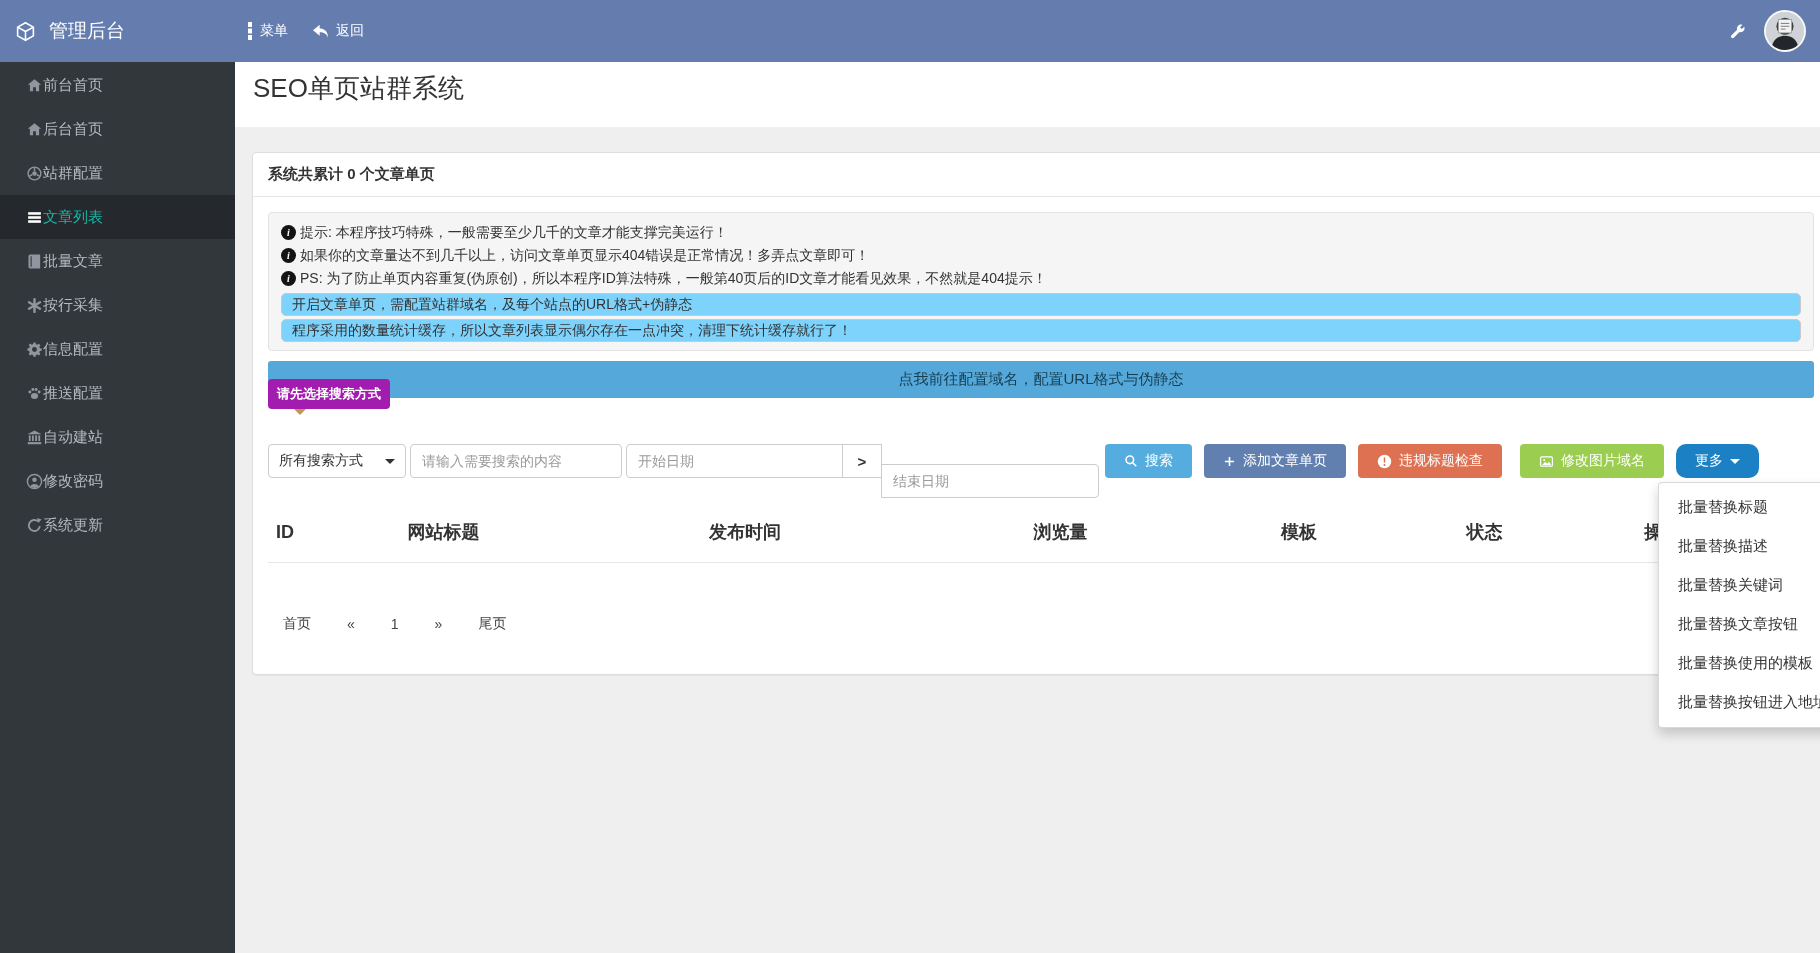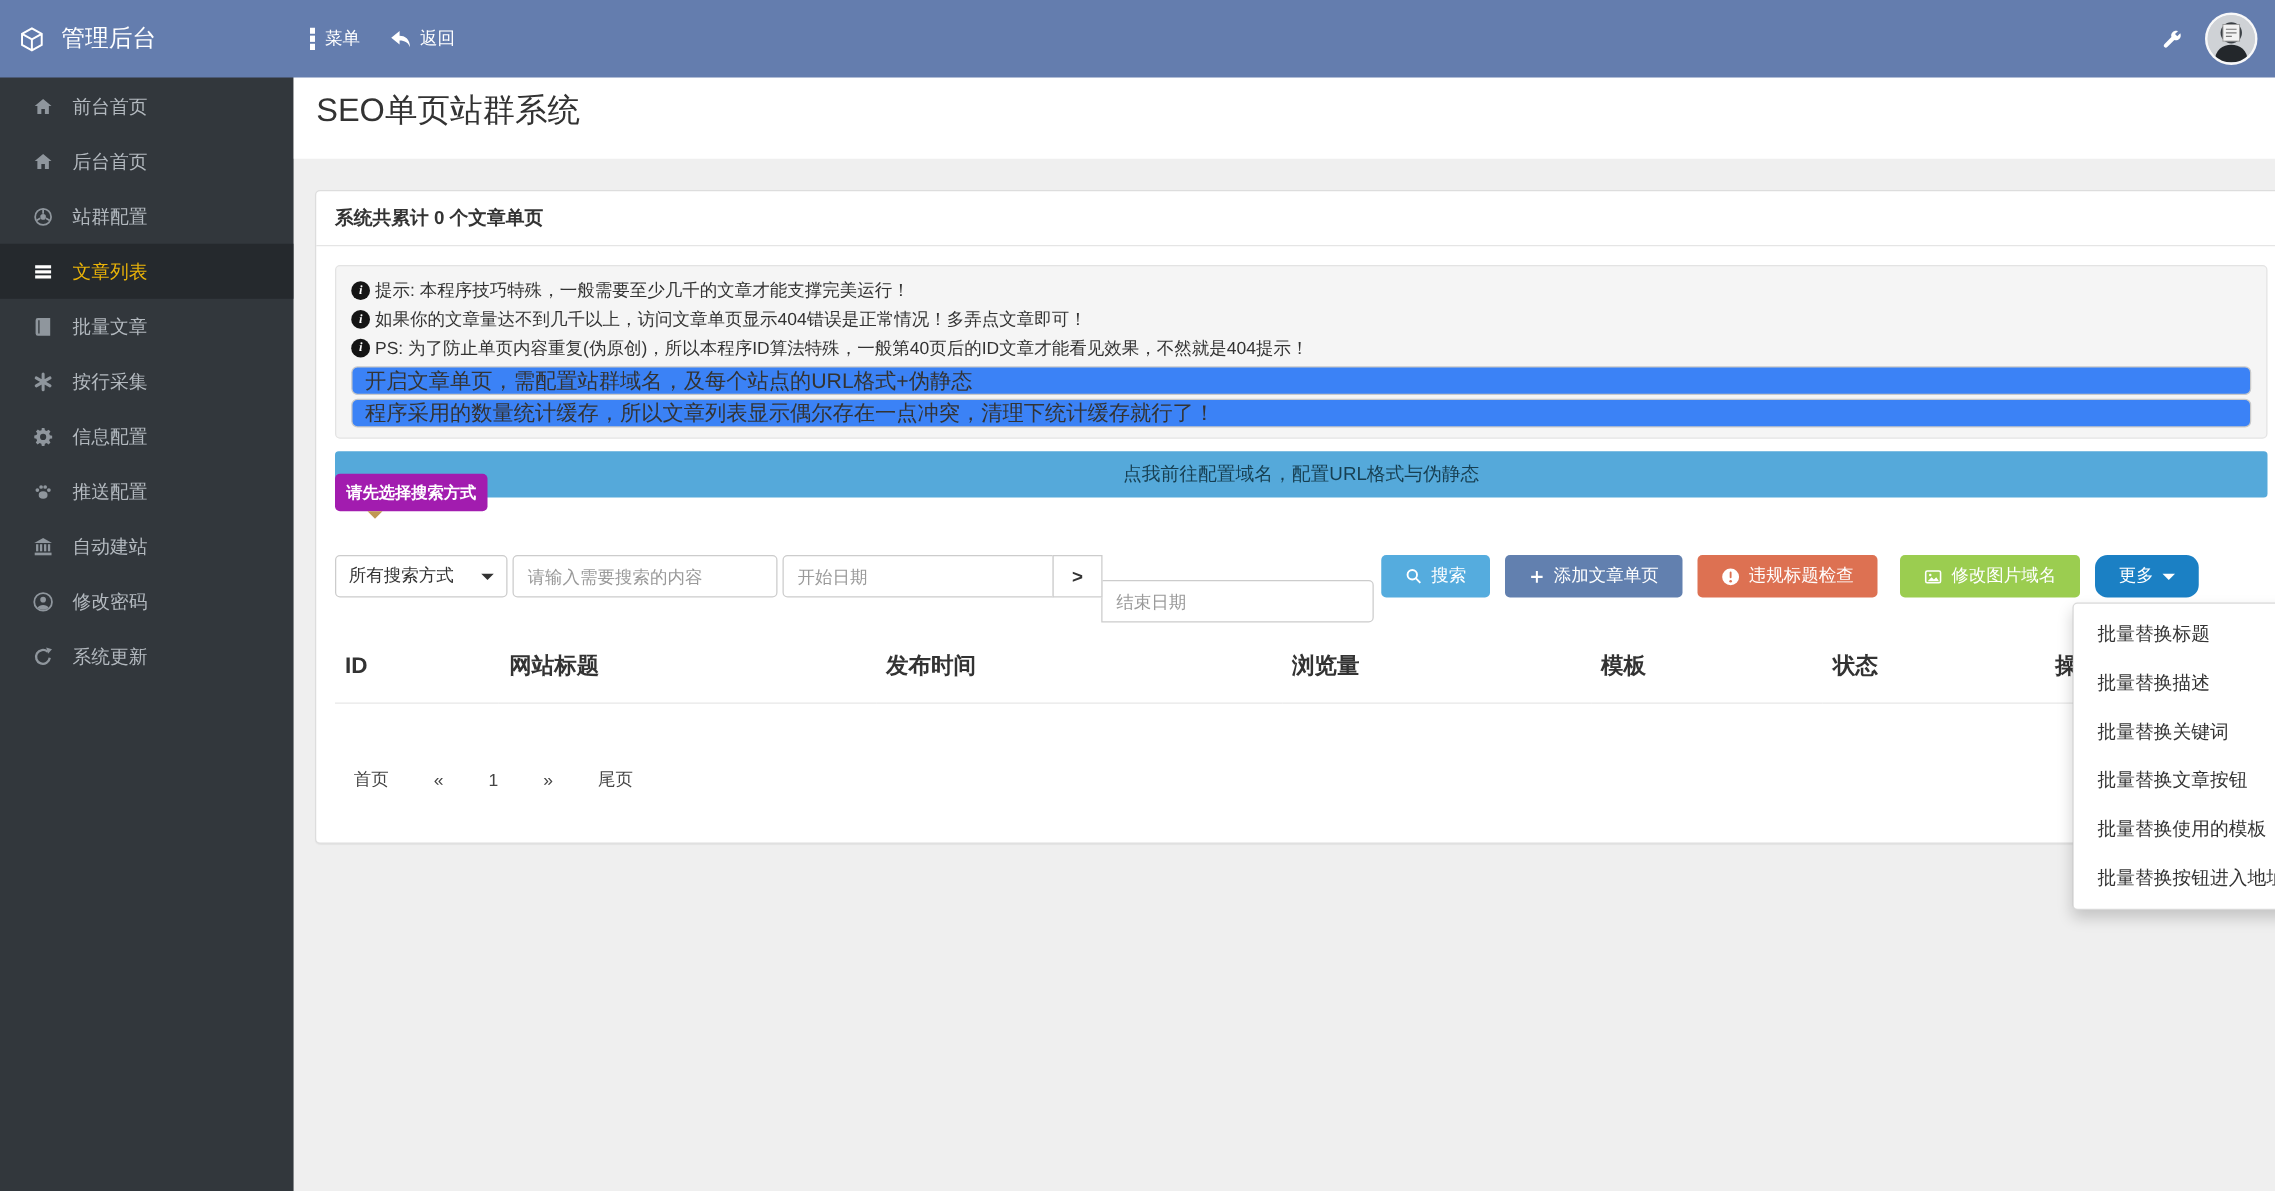--- a/index.html
+++ b/index.html
@@ -16,44 +16,44 @@
     padding-left:15px; font-size:19px; cursor:pointer; }
   .nav-link { display:flex; align-items:center; gap:7px; font-size:14px;
     padding:0 12px; height:50px; cursor:pointer; }
   .nav-right { margin-left:auto; display:flex; align-items:center; gap:18px; padding-right:14px; }
   .wrench-btn { cursor:pointer; display:flex; align-items:center; }
   .avatar { width:42px; height:42px; border-radius:50%; overflow:hidden;
     border:2px solid rgba(255,255,255,.85); cursor:pointer; background:#cfd2d6; }
   
   .sidebar { position:absolute; top:50px; left:0; width:235px; height:903px;
     background:#32373c; padding-top:13px; }
-  .s-item { height:44px; display:flex; align-items:center; gap:15px;
+  .s-item { height:44px; display:flex; align-items:center; 
     padding-left:25px; font-size:15px; color:#b3b9bf; cursor:pointer; }
   .s-icon { width:18px; display:flex; justify-content:center; color:#8f969d; }
-  .s-item.active { background:#25292d; color:#eab308; }
+  .s-item.active { background:#25292d; color:#14b8a6; }
   .s-item.active .s-icon { color:#fff; }
   
   .main { position:absolute; left:235px; top:50px; width:1627px; height:903px; background:#efefef; }
   .content-header { background:#fff; height:77px; display:flex; align-items:center; padding-left:18px; }
   .page-title { font-size:26px; color:#333; font-weight:500; }
   .content { padding:25px 32px 0 17px; }
   .panel { background:#fff; border:1px solid #ddd; border-radius:4px;
     box-shadow:0 1px 1px rgba(0,0,0,.05); }
   .panel-heading { padding:12px 15px; border-bottom:1px solid #e5e5e5;
     font-size:15px; font-weight:bold; color:#333; }
   .panel-body { padding:15px 15px 15px; }
   
   .well { background:#f5f5f5; border:1px solid #e3e3e3; border-radius:4px; padding:8px 12px; }
   .tip-line { font-size:14px; color:#333; line-height:23px; display:flex; align-items:center; gap:4px; }
   .info-icon { width:15px; height:15px; min-width:15px; border-radius:50%; background:#141414;
     color:#fff; display:inline-flex; align-items:center; justify-content:center;
     font-size:10px; font-weight:bold; font-style:italic; font-family:"Liberation Serif", serif; }
   .info-icon::before { content:"i"; }
-  .note-box { background:#3b82f6; border:1px solid #c9c9c9; border-radius:5px;
-    margin-top:3px; padding:1px 10px; font-size:17px; line-height:19px; color:#333; }
+  .note-box { background:#7dd3fc; border:1px solid #c9c9c9; border-radius:5px;
+    margin-top:3px; padding:1px 10px; font-size:14px; line-height:19px; color:#333; }
   
   .banner { margin-top:10px; background:#55a9da; color:#173f52; text-align:center;
     font-size:15px; padding:9px 10px; border-radius:3px; cursor:pointer; }
   
   .toolbar { margin-top:26px; display:flex; align-items:center; position:relative; }
   .tooltip { position:absolute; left:0; top:-45px; background:#a21caf; color:#fff;
     font-size:13px; line-height:18px; padding:6px 9px; border-radius:4px; z-index:40; white-space:nowrap;font-weight:bold; }
   .tooltip::after { content:""; position:absolute; top:100%; left:26px;
     border:6px solid transparent; border-top-color:#c09853; }
   .sel { width:138px; height:34px; background:#fff; border:1px solid #ccc; border-radius:4px;

